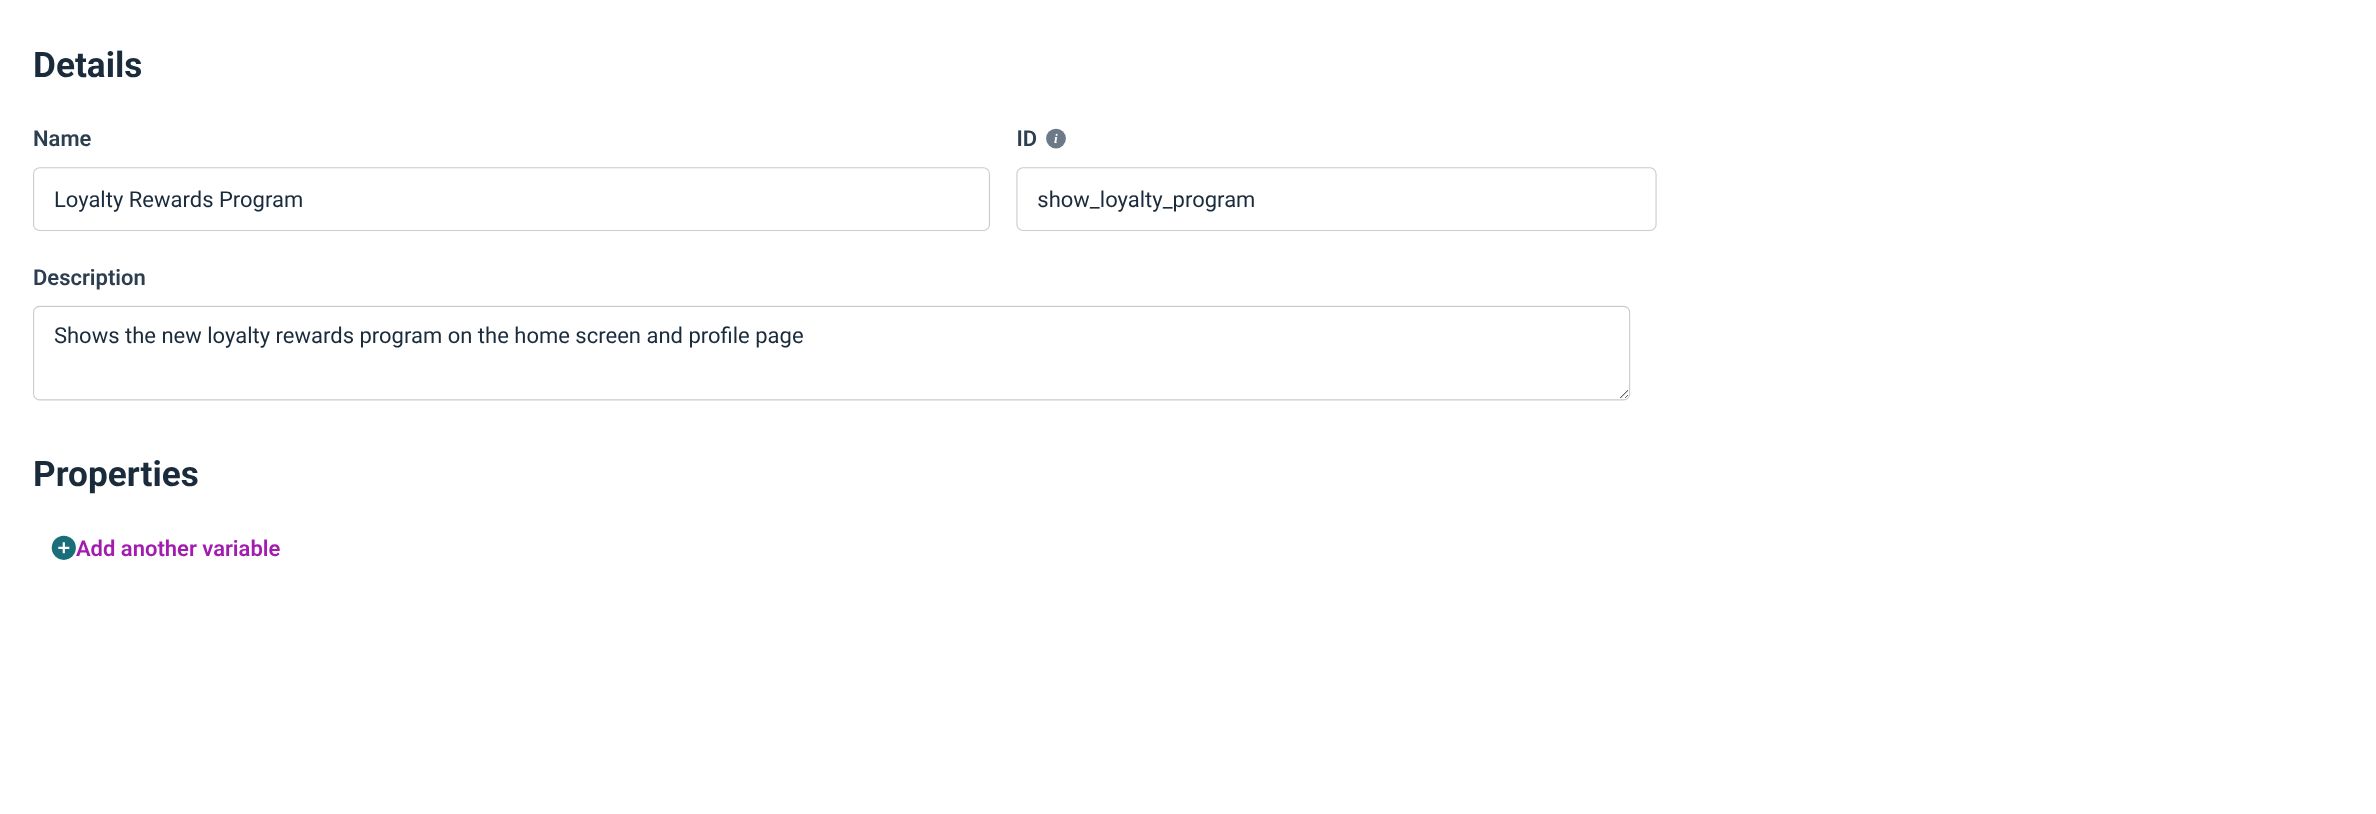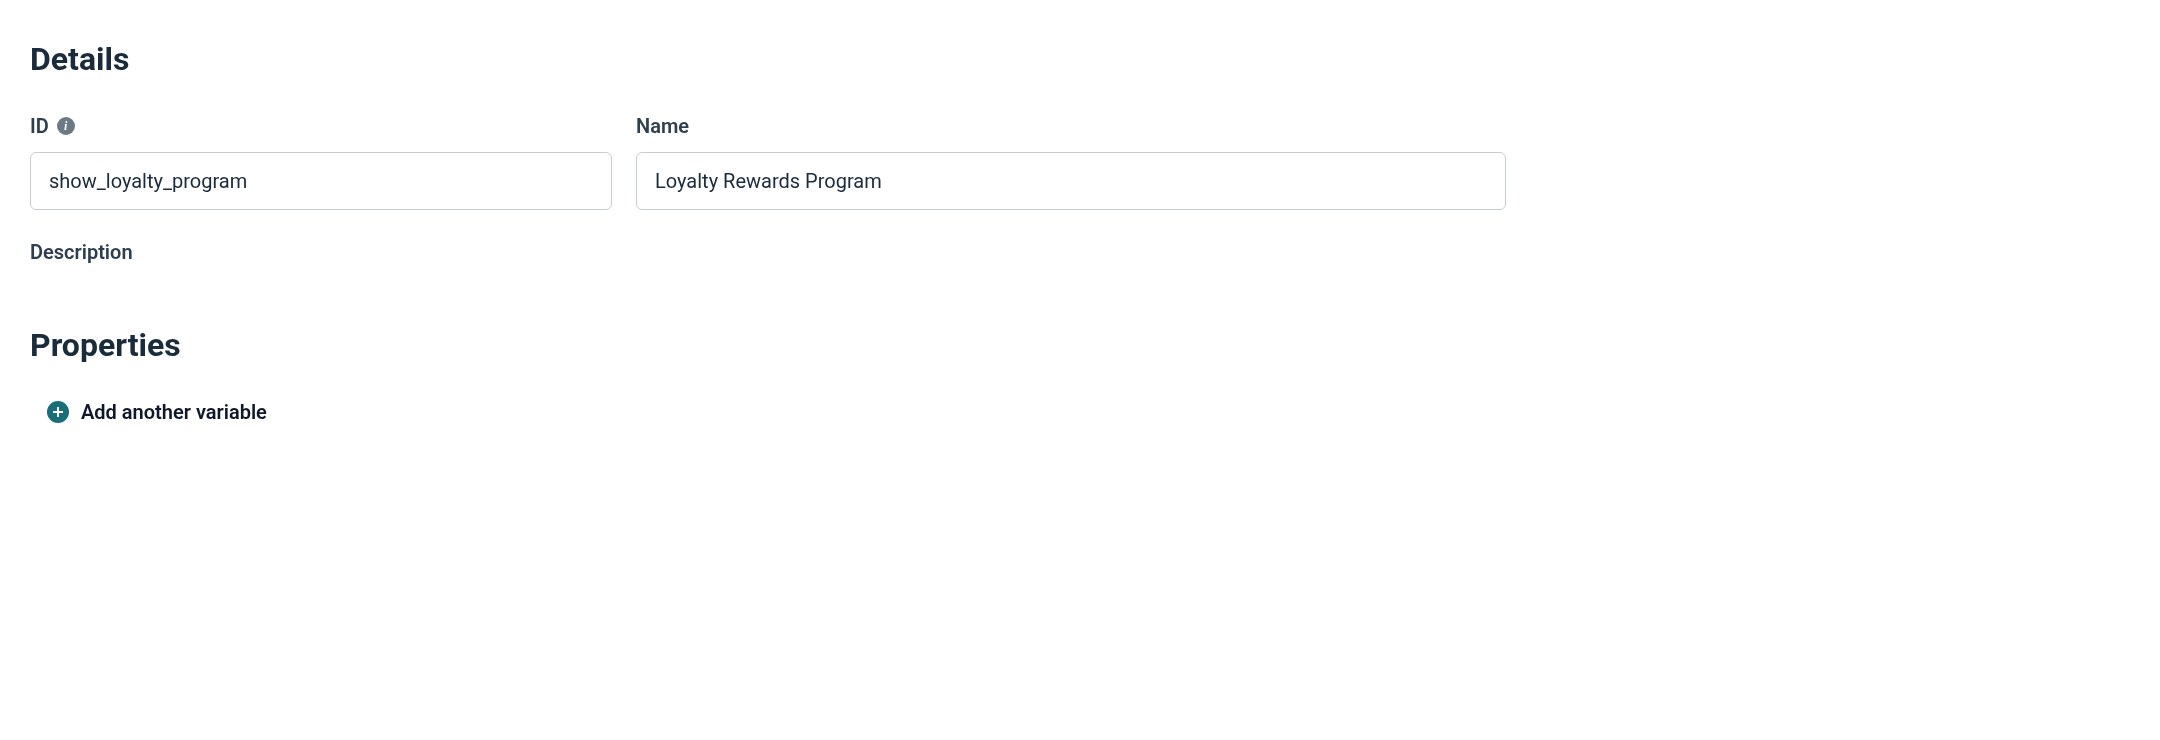--- a/index.html
+++ b/index.html
@@ -79,22 +79,22 @@
     input[type="text"] {
       height: 58px;
     }
     textarea {
       height: 86px;
       resize: both;
     }
     .add-link {
       display: inline-flex;
       align-items: center;
-      gap: 12px;
-      color: #0f172a;
+      gap: 0;
+      color: #a21caf;
       font-size: 20px;
       font-weight: 600;
       cursor: pointer;
       text-decoration: none;
       user-select: none;
       padding-left: 17px;
     }
     .plus-icon {
       display: inline-flex;
       align-items: center;
@@ -111,35 +111,36 @@
     }
   </style>
 </head>
 <body>
 
 
 
 <h2 class="section-heading">Details</h2>
 
 <div class="form-row">
+  <div class="field-group name">
+    <label class="field-label">Name</label>
+    <input type="text" value="Loyalty Rewards Program" style="">
+  </div>
   <div class="field-group id">
     <label class="field-label">
       <span>ID</span>
       <span class="info-icon">i</span>
     </label>
     <input type="text" value="show_loyalty_program" style="">
   </div>
-  <div class="field-group name">
-    <label class="field-label">Name</label>
-    <input type="text" value="Loyalty Rewards Program" style="">
-  </div>
 </div>
 
 <div class="field-group description">
   <label class="field-label">Description</label>
+  <textarea style="">Shows the new loyalty rewards program on the home screen and profile page</textarea>
 </div>
 
 <h2 class="section-heading properties">Properties</h2>
 
 <a class="add-link">
   <span class="plus-icon">
     <svg viewBox="0 0 12 12" fill="none" stroke="currentColor" stroke-width="2">
       <line x1="6" y1="1" x2="6" y2="11"></line>
       <line x1="1" y1="6" x2="11" y2="6"></line>
     </svg>

